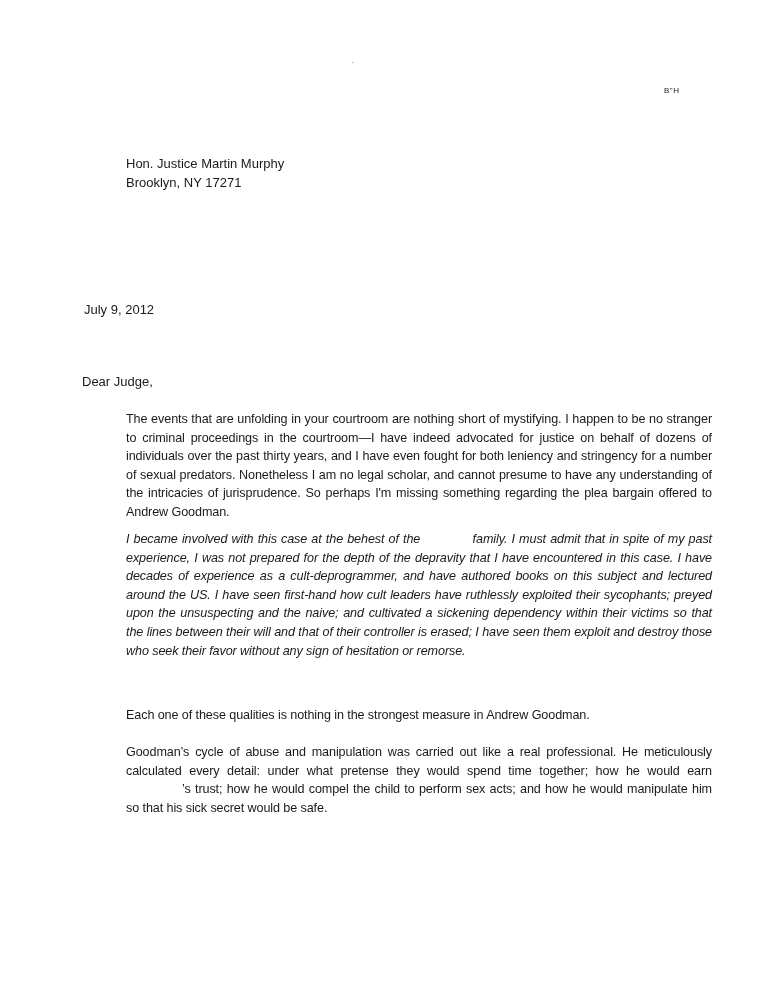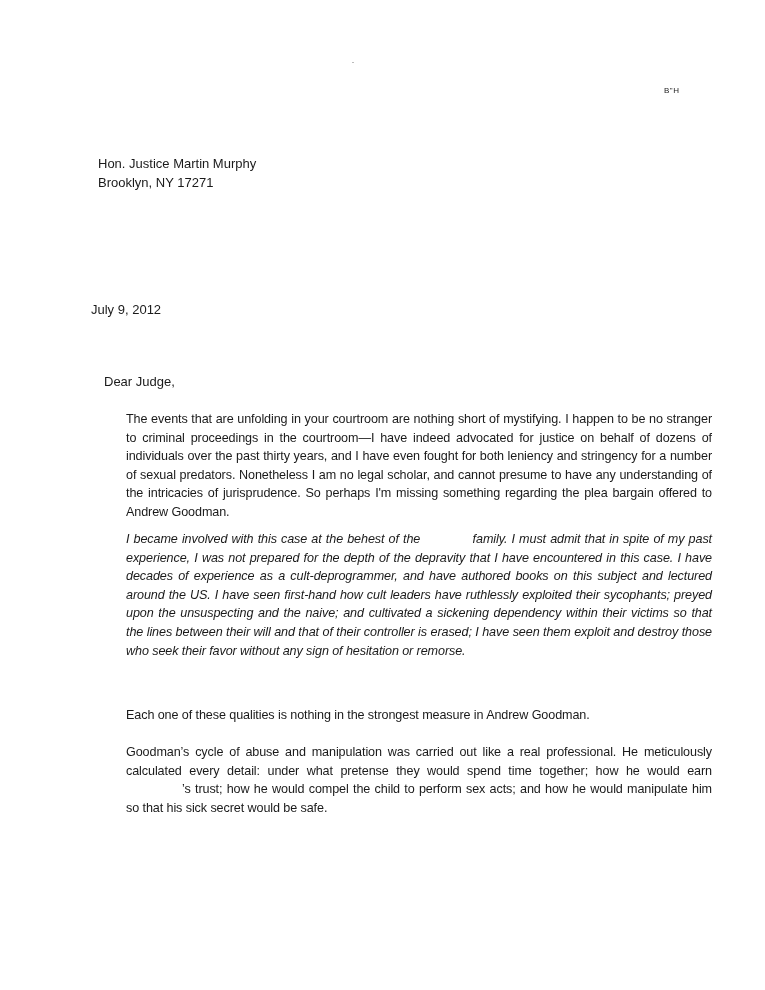--- a/index.html
+++ b/index.html
@@ -30,31 +30,31 @@
       letter-spacing: 0.5px;
       color: #222;
     }
     .address {
       position: absolute;
       left: 98px;
       top: 155px;
       font-size: 13px;
       line-height: 18.5px;
     }
-    .address div { white-space: nowrap; }
+    .address div { white-space: nowrap; margin-left: 28px; }
     .date {
       position: absolute;
-      left: 91px;
+      left: 84px;
       top: 301px;
       font-size: 13px;
       line-height: 18px;
     }
     .salutation {
       position: absolute;
-      left: 104px;
+      left: 82px;
       top: 373px;
       font-size: 13px;
       line-height: 18px;
     }
     .body-para {
       position: absolute;
       left: 98px;
       width: 586px;
       font-size: 12.6px;
       line-height: 18.6px;

